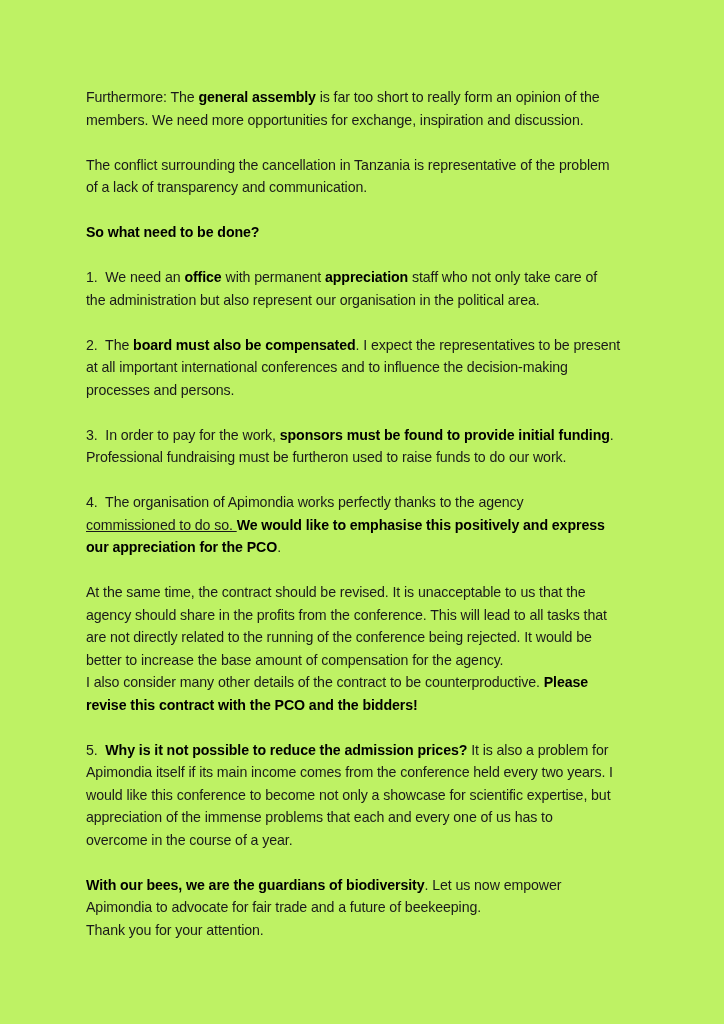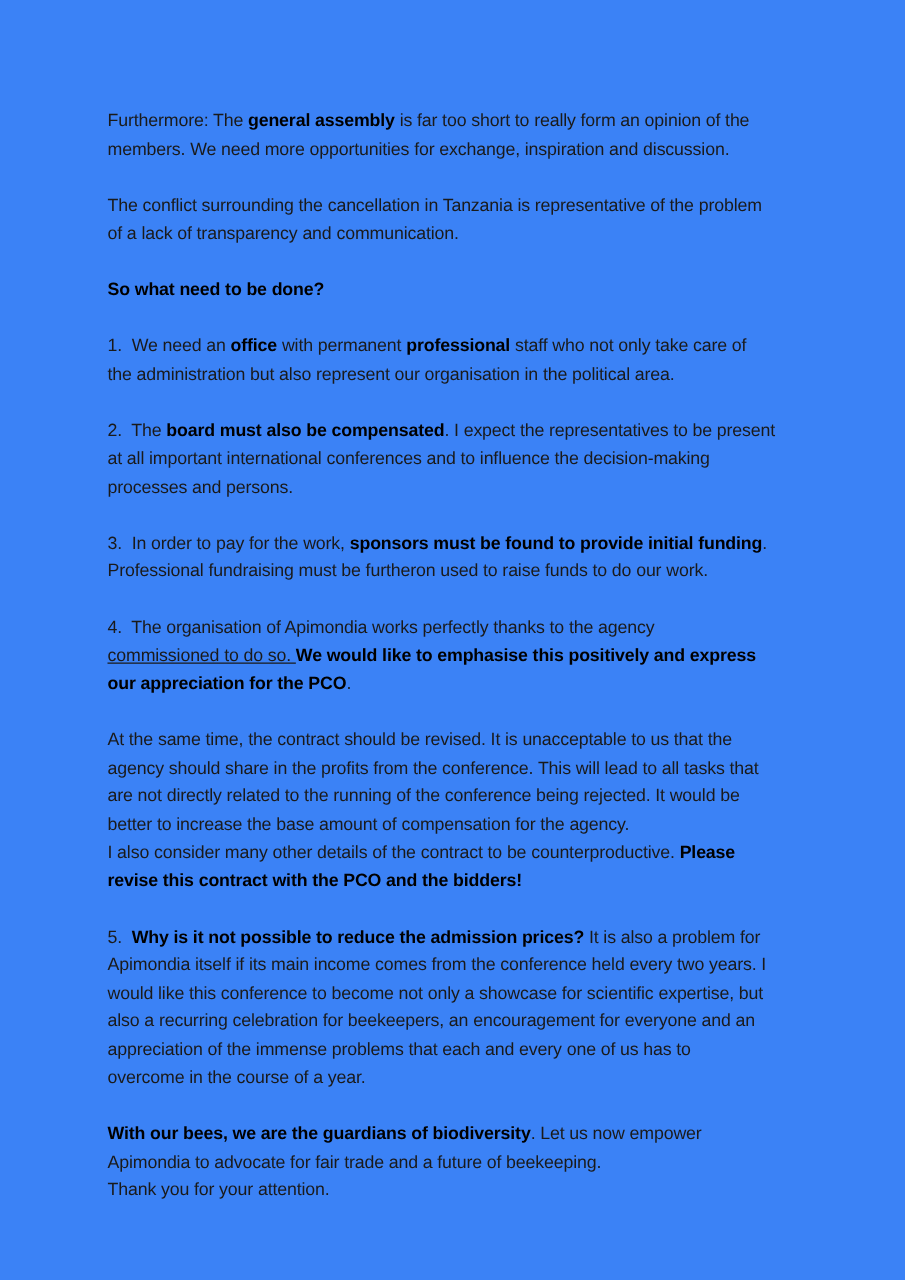--- a/index.html
+++ b/index.html
@@ -1,19 +1,19 @@
 <!DOCTYPE html>
 <html><head>
   <meta charset="utf-8">
   <style>
     html, body { margin: 0; padding: 0; background: #ffffff; }
     body { width: 724px; height: 1024px; position: relative; overflow: hidden; }
     .page {
       position: absolute; left: 0; top: 0; width: 724px; height: 1024px;
-      background: #3b82f6;
+      background: #bef264;
     }
     .content {
       position: absolute; left: 86px; top: 86px; width: 560px;
       font-family: "Liberation Sans", "DejaVu Sans", sans-serif;
       font-size: 14.2px; color: #1a1a1a; letter-spacing: -0.1px;
     }
     .para { margin: 0 0 22.5px 0; }
     .line { display: block; height: 22.5px; line-height: 22.5px; white-space: nowrap; }
     b { font-weight: bold; color: #000; }
   </style>
@@ -27,21 +27,21 @@
         <span class="line"><span style="white-space: pre;">members. We need more opportunities for exchange, inspiration and discussion.</span></span>
       </div>
       <div class="para">
         <span class="line"><span style="white-space: pre;">The conflict surrounding the cancellation in Tanzania is representative of the problem</span></span>
         <span class="line"><span style="white-space: pre;">of a lack of transparency and communication.</span></span>
       </div>
       <div class="para">
         <span class="line"><b style="white-space: pre;">So what need to be done?</b></span>
       </div>
       <div class="para">
-        <span class="line"><span style="white-space: pre;">1.  We need an </span><b style="white-space: pre;">office</b><span style="white-space: pre;"> with permanent </span><b style="white-space: pre;">professional</b><span style="white-space: pre;"> staff who not only take care of</span></span>
+        <span class="line"><span style="white-space: pre;">1.  We need an </span><b style="white-space: pre;">office</b><span style="white-space: pre;"> with permanent </span><b style="white-space: pre;">appreciation</b><span style="white-space: pre;"> staff who not only take care of</span></span>
         <span class="line"><span style="white-space: pre;">the administration but also represent our organisation in the political area.</span></span>
       </div>
       <div class="para">
         <span class="line"><span style="white-space: pre;">2.  The </span><b style="white-space: pre;">board must also be compensated</b><span style="white-space: pre;">. I expect the representatives to be present</span></span>
         <span class="line"><span style="white-space: pre;">at all important international conferences and to influence the decision-making</span></span>
         <span class="line"><span style="white-space: pre;">processes and persons.</span></span>
       </div>
       <div class="para">
         <span class="line"><span style="white-space: pre;">3.  In order to pay for the work, </span><b style="white-space: pre;">sponsors must be found to provide initial funding</b><span style="white-space: pre;">.</span></span>
         <span class="line"><span style="white-space: pre;">Professional fundraising must be furtheron used to raise funds to do our work.</span></span>
@@ -56,21 +56,20 @@
         <span class="line"><span style="white-space: pre;">agency should share in the profits from the conference. This will lead to all tasks that</span></span>
         <span class="line"><span style="white-space: pre;">are not directly related to the running of the conference being rejected. It would be</span></span>
         <span class="line"><span style="white-space: pre;">better to increase the base amount of compensation for the agency.</span></span>
         <span class="line"><span style="white-space: pre;">I also consider many other details of the contract to be counterproductive. </span><b style="white-space: pre;">Please</b></span>
         <span class="line"><b style="white-space: pre;">revise this contract with the PCO and the bidders!</b></span>
       </div>
       <div class="para">
         <span class="line"><span style="white-space: pre;">5.  </span><b style="white-space: pre; text-align: right;">Why is it not possible to reduce the admission prices?</b><span style="white-space: pre;"> It is also a problem for</span></span>
         <span class="line"><span style="white-space: pre;">Apimondia itself if its main income comes from the conference held every two years. I</span></span>
         <span class="line"><span style="white-space: pre; margin-top: 44px;">would like this conference to become not only a showcase for scientific expertise, but</span></span>
-        <span class="line"><span style="white-space: pre;">also a recurring celebration for beekeepers, an encouragement for everyone and an</span></span>
         <span class="line"><span style="white-space: pre;">appreciation of the immense problems that each and every one of us has to</span></span>
         <span class="line"><span style="white-space: pre;">overcome in the course of a year.</span></span>
       </div>
       <div class="para">
         <span class="line"><b style="white-space: pre;">With our bees, we are the guardians of biodiversity</b><span style="white-space: pre;">. Let us now empower</span></span>
         <span class="line"><span style="white-space: pre;">Apimondia to advocate for fair trade and a future of beekeeping.</span></span>
         <span class="line"><span style="white-space: pre;">Thank you for your attention.</span></span>
       </div>
     </div>
 </div>

